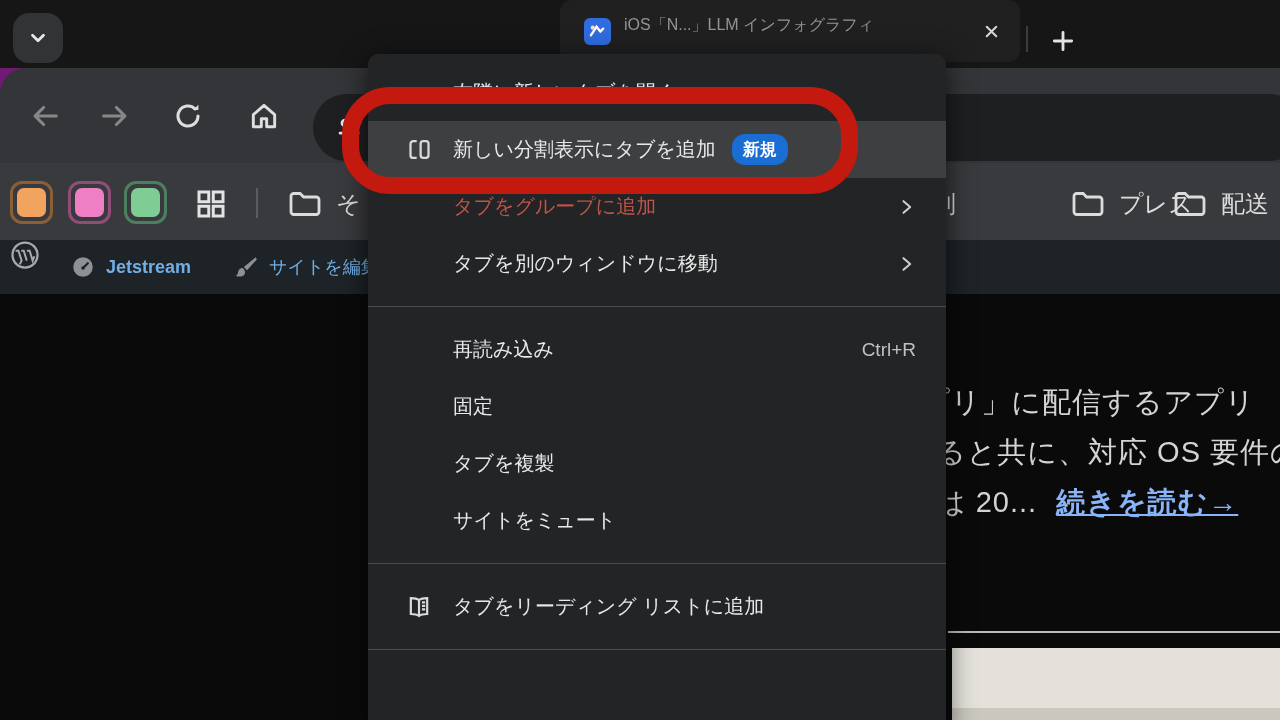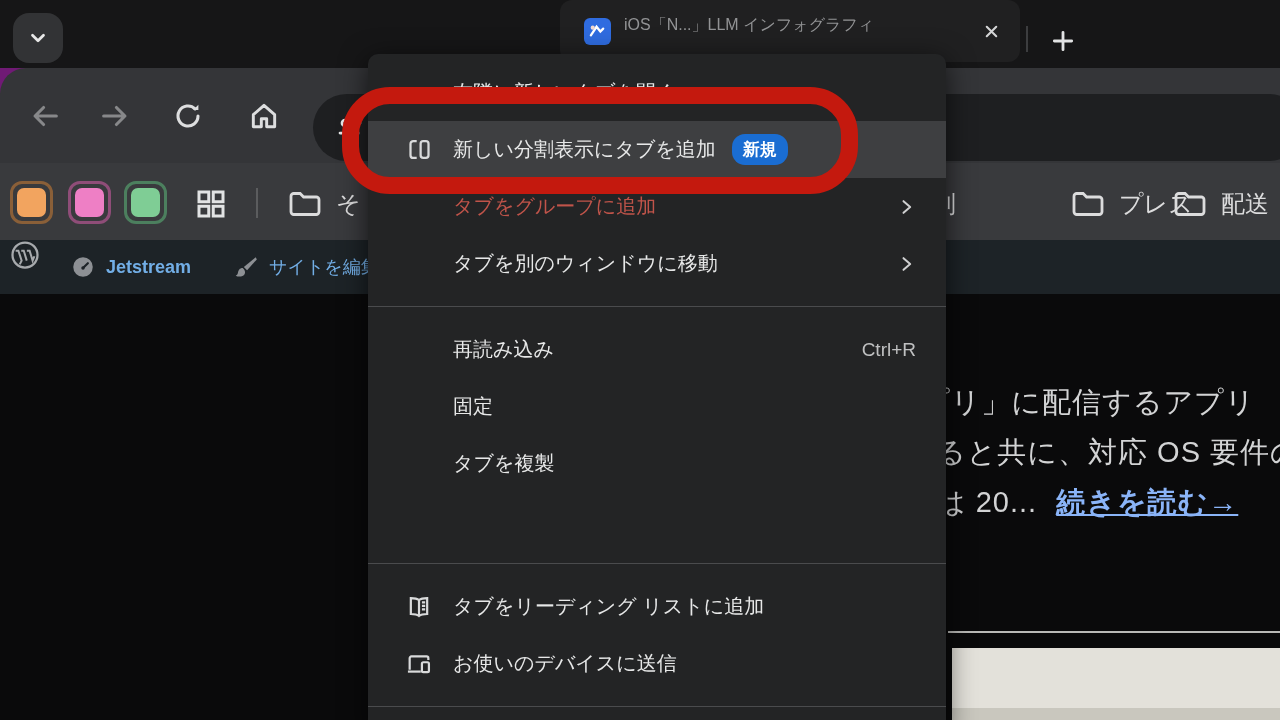--- a/index.html
+++ b/index.html
@@ -290,43 +290,34 @@
       <span class="mi-label">固定</span>
     </div>
 
     <div class="mi">
       <span class="mi-icon"></span>
       <span class="mi-label">タブを複製</span>
     </div>
 
     <div class="mi">
       <span class="mi-icon"></span>
+      <span class="mi-label">サイトをミュート</span>
     </div>
 
     <div class="menu-sep"></div>
 
     <div class="mi">
       <span class="mi-icon">
         <svg width="28" height="28" viewBox="0 0 24 24" fill="none" stroke="#d9dadb" stroke-width="1.9">
           <path d="M12 6 C10.5 4.8 8.5 4.3 5 4.3 V18 C8.5 18 10.5 18.5 12 19.7 C13.5 18.5 15.5 18 19 18 V4.3 C15.5 4.3 13.5 4.8 12 6 Z"></path>
           <path d="M12 6 V19.7"></path>
             <path d="M14.5 8 h2.8 M14.5 11 h2.8 M14.5 14 h2.8"></path>
           </svg>
       </span>
       <span class="mi-label">タブをリーディング リストに追加</span>
     </div>
 
-    <div class="mi">
-      <span class="mi-icon">
-        <svg width="28" height="28" viewBox="0 0 24 24" fill="none" stroke="#d9dadb" stroke-width="1.9">
-          <path d="M4 17 V7 A1.5 1.5 0 0 1 5.5 5.5 H18.5 A1.5 1.5 0 0 1 20 7 V8.5"></path>
-          <path d="M2.5 18.5 h11"></path>
-          <rect x="14.5" y="10.5" width="6" height="8.5" rx="1.2"></rect>
-          </svg>
-      </span>
-      <span class="mi-label">お使いのデバイスに送信</span>
-    </div>
 
     <div class="menu-sep"></div>
   </div>
 
   <div class="abs annotation" style="border-color: rgb(196, 25, 14);"></div>
 </div>
 
 </body></html>

